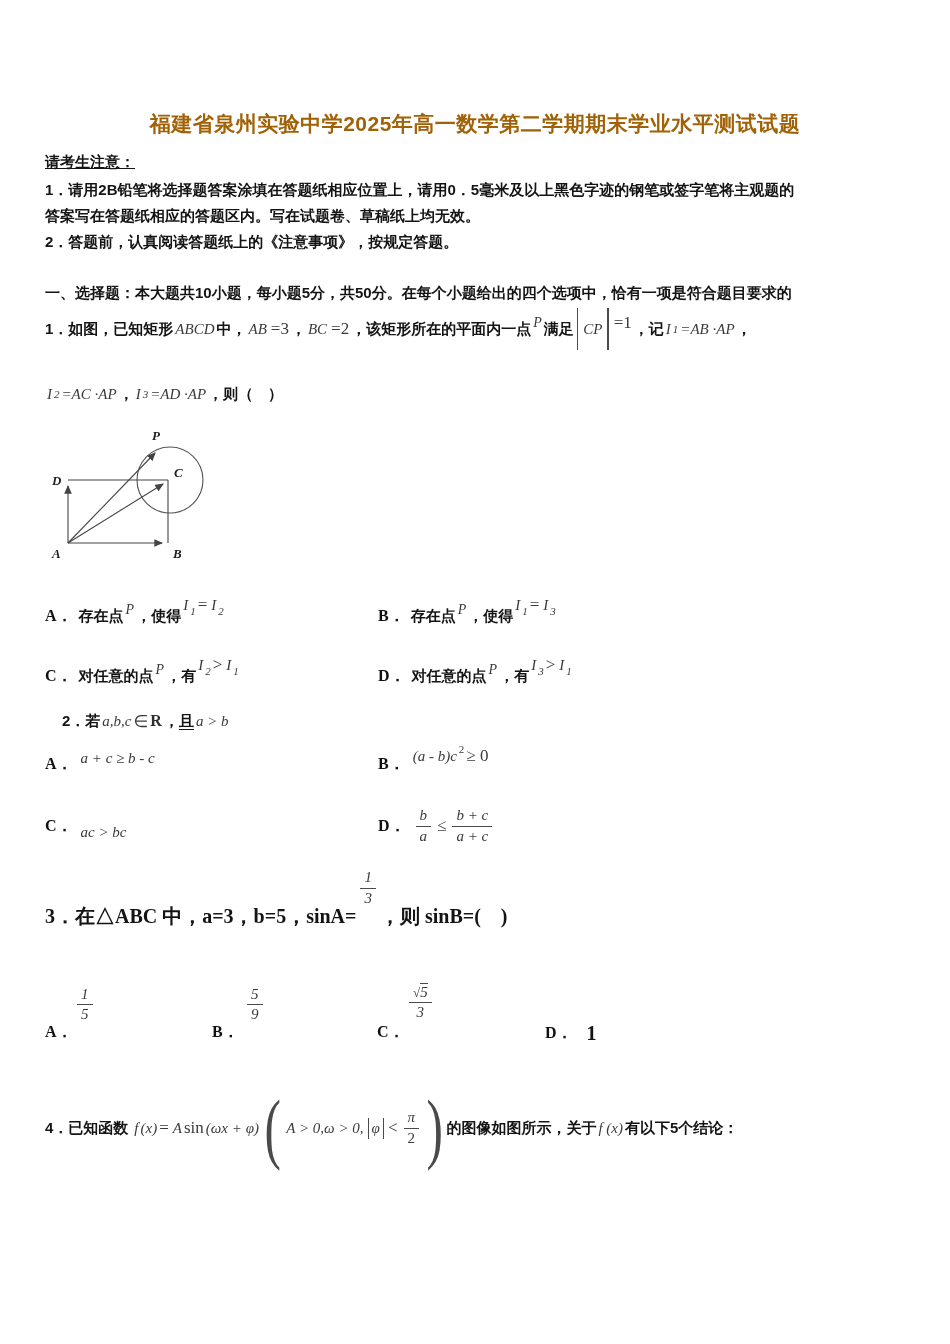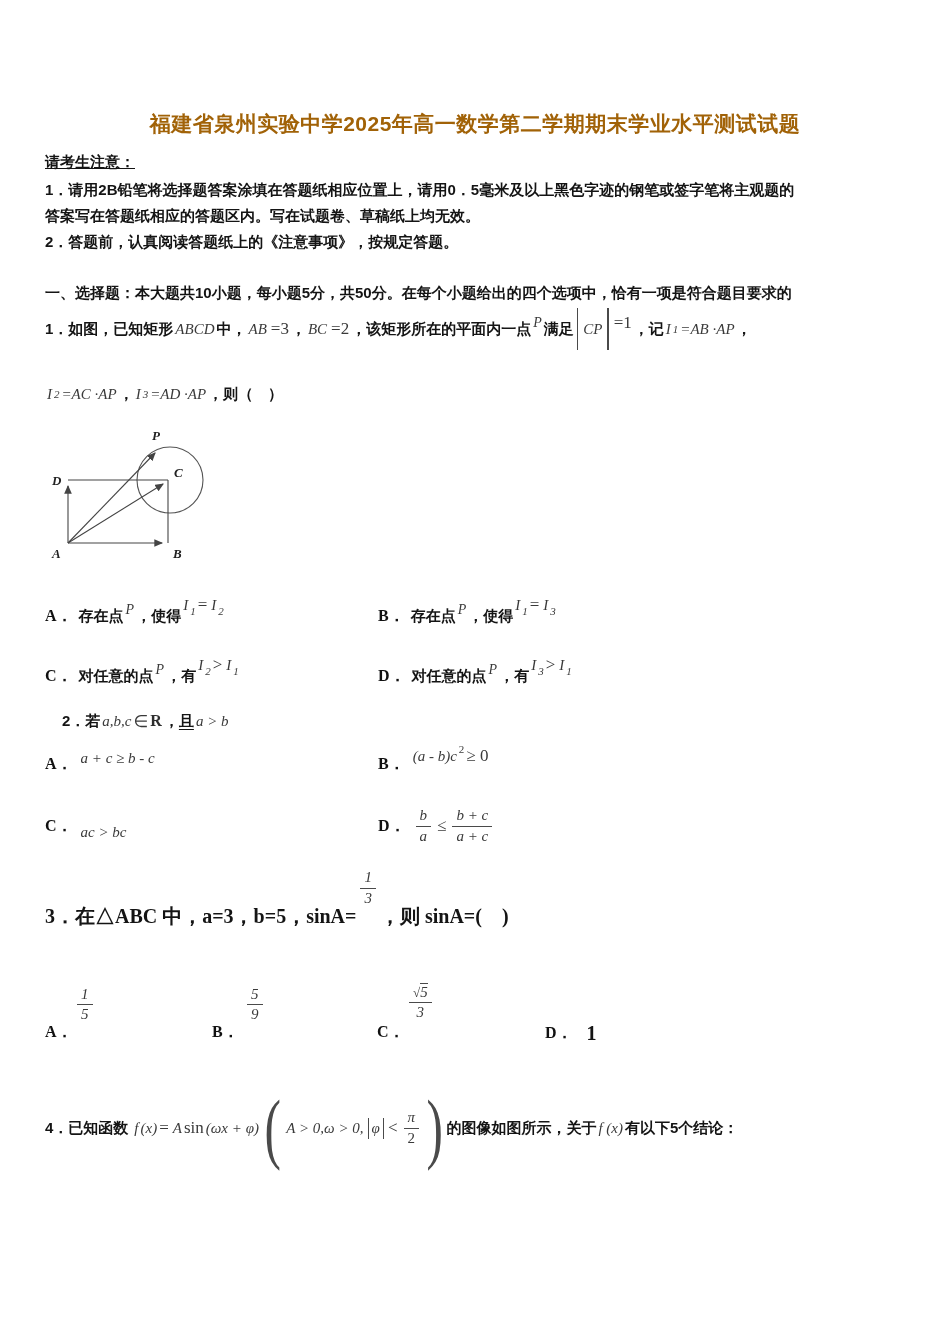--- a/index.html
+++ b/index.html
@@ -179,21 +179,21 @@
         <span class="fd">a + c</span>
       </span>
   </div>
 
   <div class="abs row" style="top:896px; left:45px; height:40px;">
     <span class="cns">3．在△ABC 中，a=3，b=5，sinA=</span>
     <span class="frac fr-raised">
         <span class="fn">1</span>
         <span class="fd">3</span>
       </span>
-    <span class="cns">，则 sinA=(　)</span>
+    <span class="cns">，则 sinB=(　)</span>
   </div>
 
   <div class="abs frac" style="top:986px; left:73px;">
       <span class="fn">1</span>
       <span class="fd">5</span>
     </div>
   <div class="abs mlabel" style="top:1022px; left:45px;">A．</div>
 
   <div class="abs frac" style="top:986px; left:243px;">
       <span class="fn">5</span>

